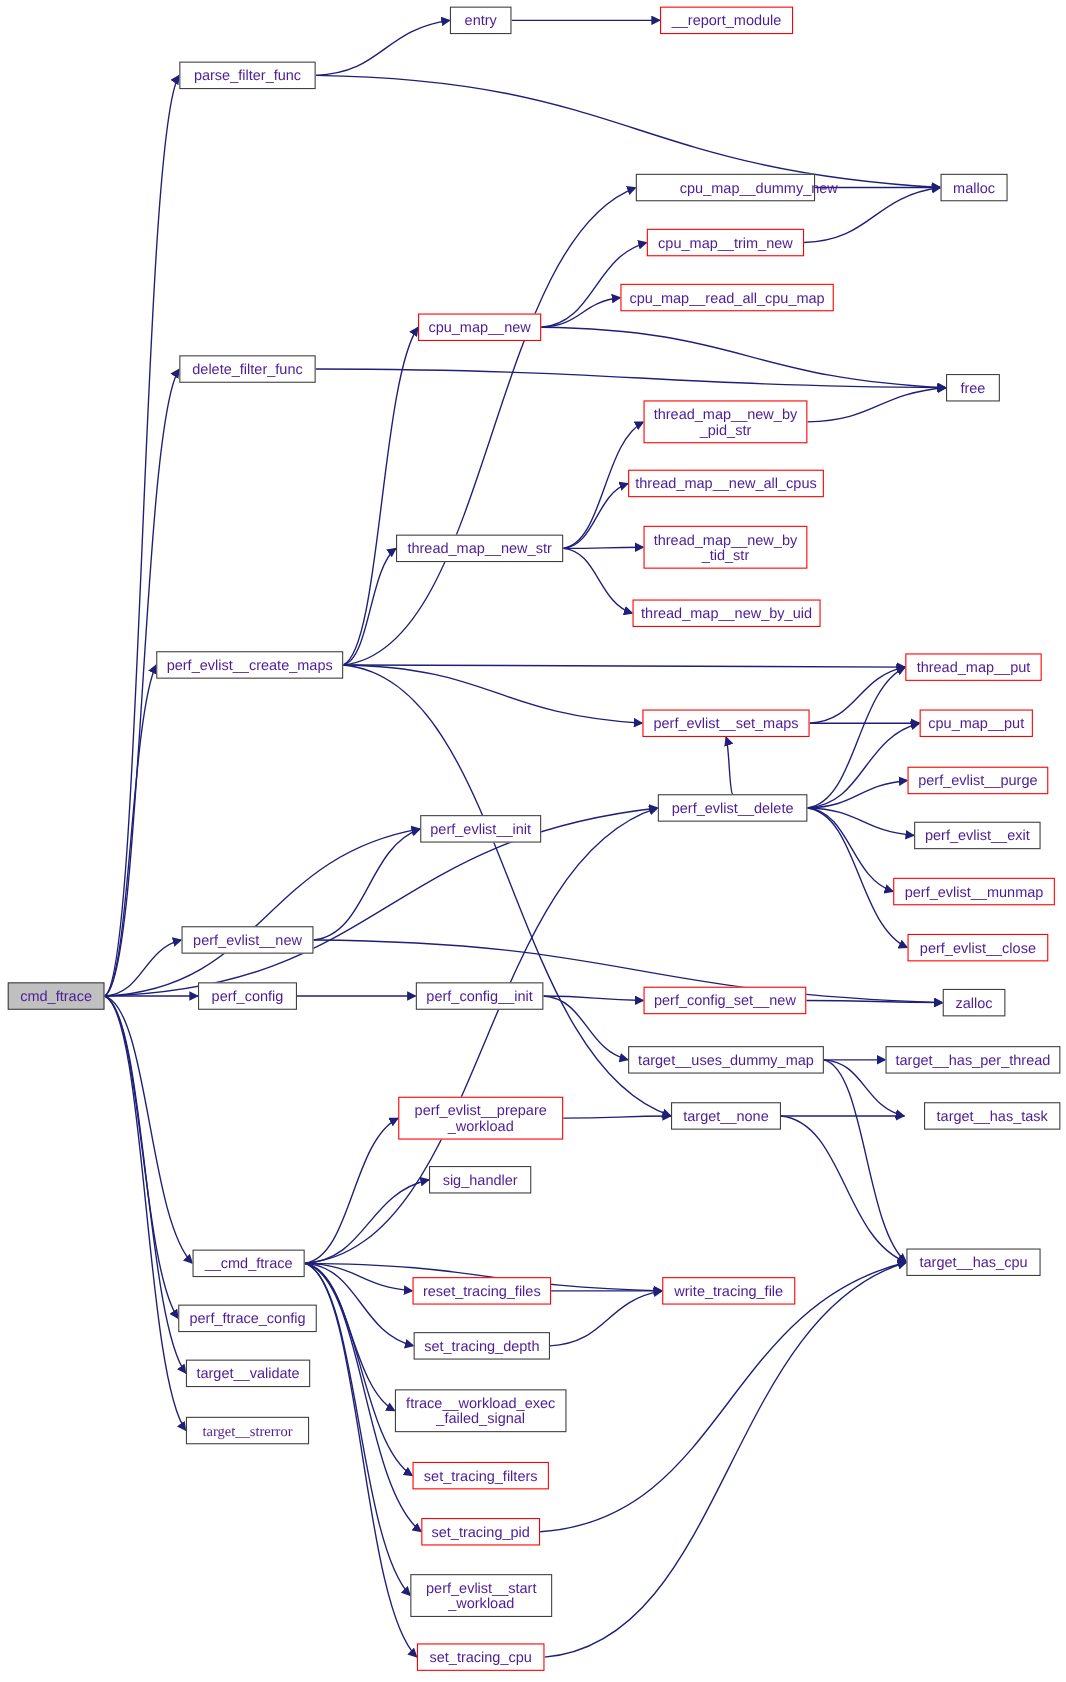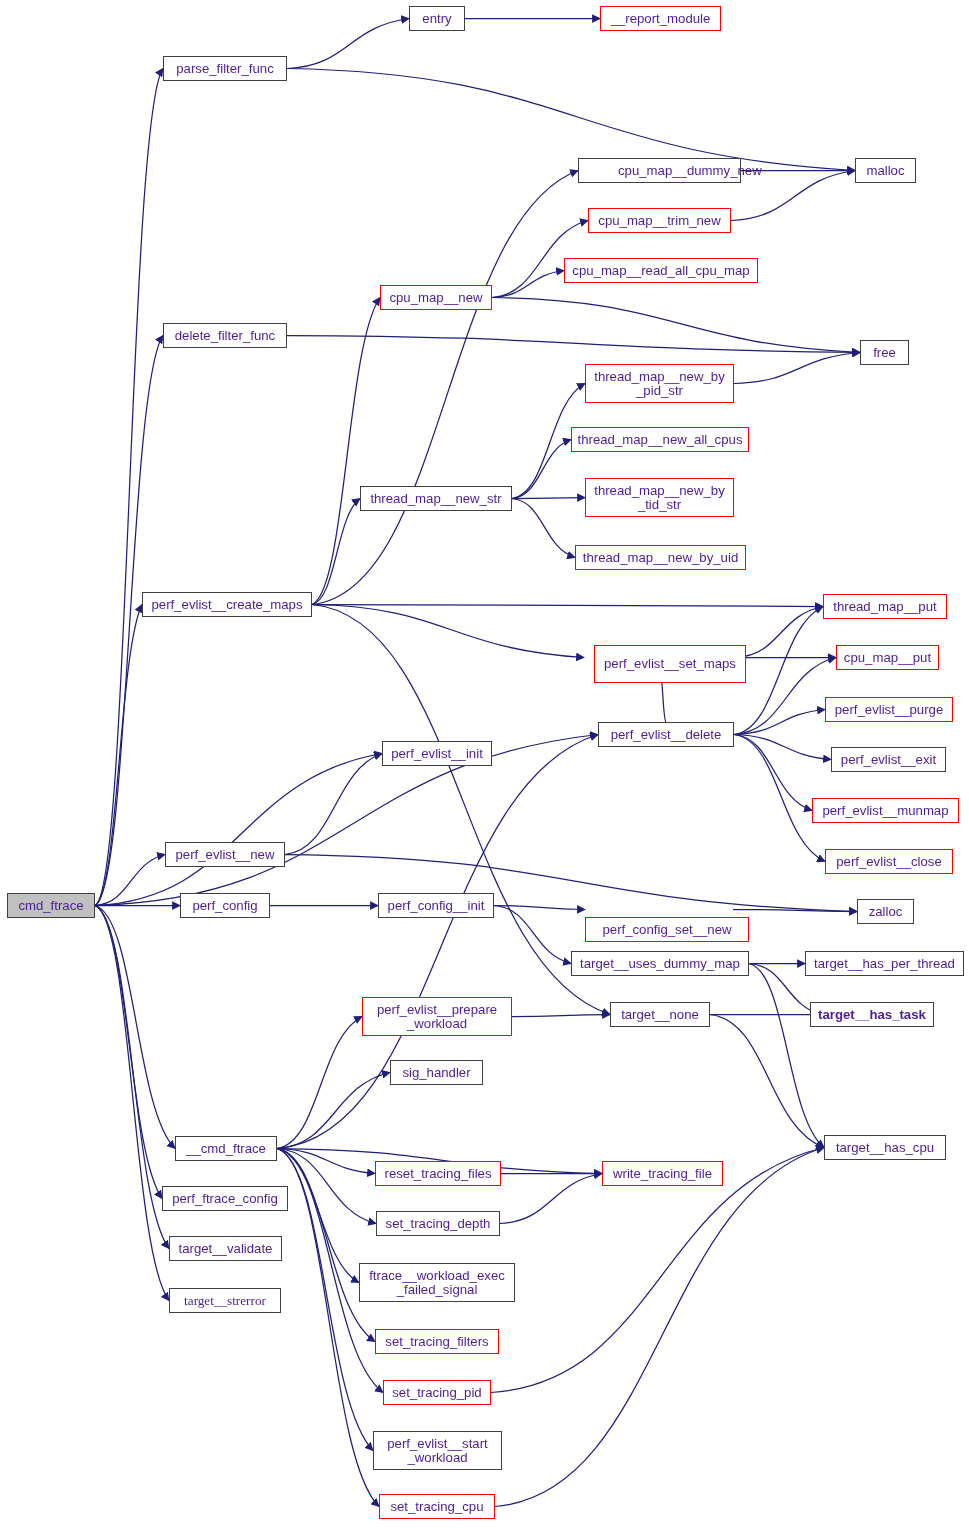--- a/index.html
+++ b/index.html
@@ -125,40 +125,40 @@
       <div class="node" style="left: 860px; top: 340px; width: 49px; height: 25px;"><span class="lbl">free</span></div>
       <div class="node red" style="left: 585px; top: 364px; width: 149px; height: 39px;"><span class="lbl">thread_map__new_by
 _pid_str</span></div>
       <div class="node red" style="left: 571px; top: 427px; width: 178px; height: 25px;"><span class="lbl">thread_map__new_all_cpus</span></div>
       <div class="node red" style="left: 585px; top: 478px; width: 149px; height: 39px;"><span class="lbl">thread_map__new_by
 _tid_str</span></div>
       <div class="node" style="left: 360px; top: 486px; width: 152px; height: 25px;"><span class="lbl">thread_map__new_str</span></div>
       <div class="node red" style="left: 575px; top: 545px; width: 171px; height: 25px;"><span class="lbl">thread_map__new_by_uid</span></div>
       <div class="node" style="left: 142px; top: 592px; width: 170px; height: 25px;"><span class="lbl">perf_evlist__create_maps</span></div>
       <div class="node red" style="left: 823px; top: 594px; width: 124px; height: 25px;"><span class="lbl">thread_map__put</span></div>
-      <div class="node red" style="left: 584px; top: 645px; width: 152px; height: 38px; margin-left: 10px;"><span class="lbl">perf_evlist__set_maps</span></div>
+      <div class="node red" style="left: 584px; top: 645px; width: 152px; height: 25px;"><span class="lbl">perf_evlist__set_maps</span></div>
       <div class="node red" style="left: 836px; top: 645px; width: 103px; height: 25px;"><span class="lbl">cpu_map__put</span></div>
       <div class="node red" style="left: 825px; top: 697px; width: 128px; height: 25px;"><span class="lbl">perf_evlist__purge</span></div>
       <div class="node" style="left: 598px; top: 722px; width: 136px; height: 25px;"><span class="lbl">perf_evlist__delete</span></div>
       <div class="node" style="left: 831px; top: 747px; width: 115px; height: 25px;"><span class="lbl">perf_evlist__exit</span></div>
       <div class="node" style="left: 382px; top: 741px; width: 110px; height: 25px;"><span class="lbl">perf_evlist__init</span></div>
       <div class="node red" style="left: 812px; top: 798px; width: 147px; height: 25px;"><span class="lbl">perf_evlist__munmap</span></div>
       <div class="node" style="left: 165px; top: 842px; width: 120px; height: 25px;"><span class="lbl">perf_evlist__new</span></div>
       <div class="node red" style="left: 825px; top: 849px; width: 128px; height: 25px;"><span class="lbl">perf_evlist__close</span></div>
       <div class="node root" style="left: 7px; top: 893px; width: 88px; height: 25px;"><span class="lbl">cmd_ftrace</span></div>
       <div class="node" style="left: 180px; top: 893px; width: 90px; height: 25px;"><span class="lbl">perf_config</span></div>
       <div class="node" style="left: 378px; top: 893px; width: 116px; height: 25px;"><span class="lbl">perf_config__init</span></div>
-      <div class="node red" style="left: 585px; top: 897px; width: 164px; height: 25px; margin-top: 20px;"><span class="lbl">perf_config_set__new</span></div>
+      <div class="node red" style="left: 585px; top: 897px; width: 148px; height: 25px;"><span class="lbl">perf_config_set__new</span></div>
       <div class="node" style="left: 857px; top: 899px; width: 57px; height: 25px;"><span class="lbl">zalloc</span></div>
       <div class="node" style="left: 571px; top: 951px; width: 178px; height: 25px;"><span class="lbl">target__uses_dummy_map</span></div>
       <div class="node" style="left: 805px; top: 951px; width: 159px; height: 25px;"><span class="lbl">target__has_per_thread</span></div>
       <div class="node red" style="left: 362px; top: 997px; width: 150px; height: 39px;"><span class="lbl">perf_evlist__prepare
 _workload</span></div>
       <div class="node" style="left: 610px; top: 1002px; width: 100px; height: 25px;"><span class="lbl">target__none</span></div>
-      <div class="node" style="left: 810px; top: 1002px; width: 124px; height: 25px; font-weight: bold;"><span class="lbl">target__has_task</span></div>
+      <div class="node" style="left: 840px; top: 1002px; width: 124px; height: 25px;"><span class="lbl">target__has_task</span></div>
       <div class="node" style="left: 390px; top: 1060px; width: 93px; height: 25px;"><span class="lbl">sig_handler</span></div>
       <div class="node" style="left: 824px; top: 1135px; width: 122px; height: 25px;"><span class="lbl">target__has_cpu</span></div>
       <div class="node" style="left: 175px; top: 1136px; width: 102px; height: 25px;"><span class="lbl">__cmd_ftrace</span></div>
       <div class="node red" style="left: 375px; top: 1161px; width: 126px; height: 25px;"><span class="lbl">reset_tracing_files</span></div>
       <div class="node red" style="left: 602px; top: 1161px; width: 121px; height: 25px;"><span class="lbl">write_tracing_file</span></div>
       <div class="node" style="left: 162px; top: 1186px; width: 126px; height: 25px;"><span class="lbl">perf_ftrace_config</span></div>
       <div class="node" style="left: 376px; top: 1211px; width: 124px; height: 25px;"><span class="lbl">set_tracing_depth</span></div>
       <div class="node" style="left: 169px; top: 1236px; width: 113px; height: 25px;"><span class="lbl">target__validate</span></div>
       <div class="node" style="left: 359px; top: 1263px; width: 156px; height: 39px;"><span class="lbl">ftrace__workload_exec
 _failed_signal</span></div>

